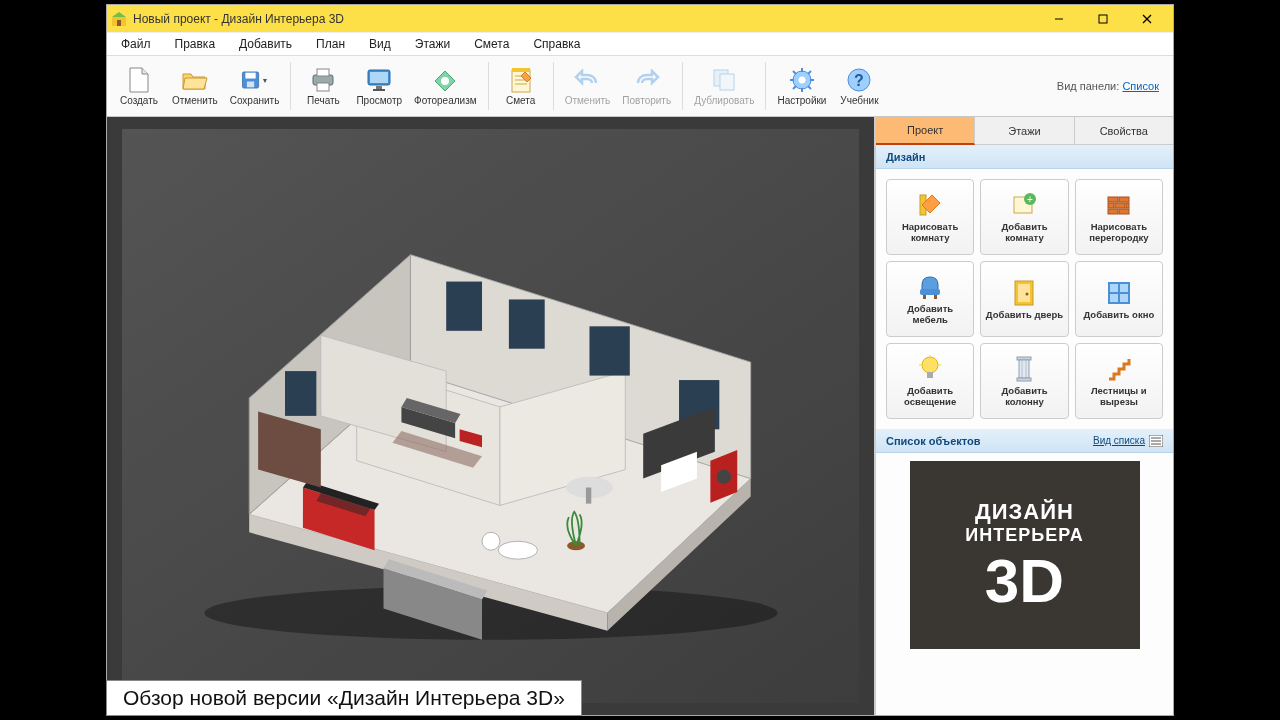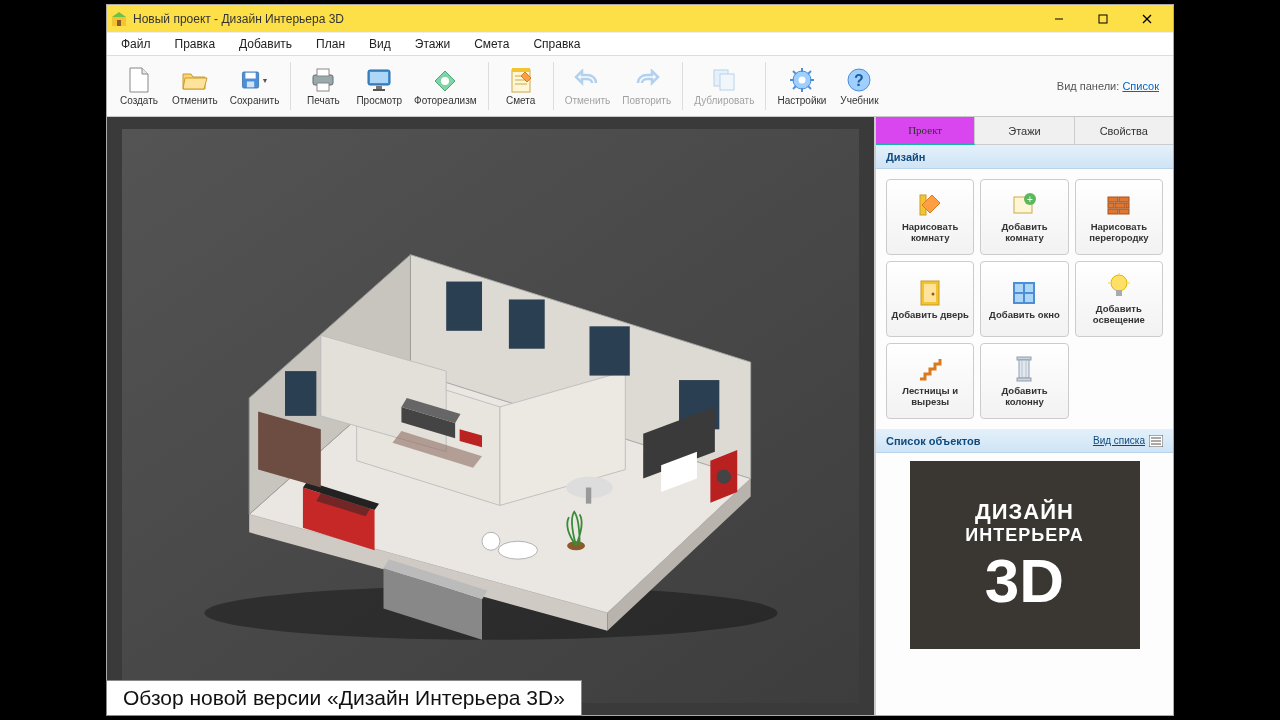--- a/index.html
+++ b/index.html
@@ -33,21 +33,21 @@
 
 .viewport { flex: 1; background: #3a3a3a; display: flex; align-items: center; justify-content: center; position: relative; overflow: hidden; border-right: 1px solid #ccc; }
 .floorplan { width: 96%; height: 96%; background: linear-gradient(145deg, #545454 0%, #3d3d3d 100%); position: relative; display: flex; align-items: center; justify-content: center; }
 .house-3d { position: relative; width: 88%; height: 78%; transform-style: preserve-3d; }
 
 .sidepanel { width: 298px; background: #f7f7f7; display: flex; flex-direction: column; border-left: 1px solid #ccc; }
 
 .tabs { display: flex; height: 28px; background: #fff; border-bottom: 1px solid #ccc; }
 .tab { flex: 1; display: flex; align-items: center; justify-content: center; font-size: 11px; color: #333; cursor: pointer; border-right: 1px solid #ccc; background: #f0f0f0; }
 .tab:last-child { border-right: none; }
-.tab.active { background: #d946ef; font-weight: 500; border-bottom: 2px solid #14b8a6; margin-bottom: -1px; font-family: Liberation Serif, serif; }
+.tab.active { background: #fdba74; font-weight: 500; border-bottom: 2px solid #c2410c; margin-bottom: -1px; }
 
 .section-header { height: 24px; background: linear-gradient(#e4f0fb, #cfe4f5); border-bottom: 1px solid #b8d4ea; display: flex; align-items: center; padding: 0 10px; font-size: 11px; color: #104a7d; font-weight: bold; }
 .section-header .view-link { margin-left: auto; font-weight: normal; font-size: 10px; color: #104a7d; text-decoration: underline; cursor: pointer; }
 
 .design-grid { display: grid; grid-template-columns: repeat(3, 1fr); gap: 6px; padding: 10px; background: #fdfdfd; }
 .design-btn { height: 76px; background: linear-gradient(#fff, #f2f2f2); border: 1px solid #ccc; border-radius: 4px; display: flex; flex-direction: column; align-items: center; justify-content: center; cursor: pointer; padding: 4px; }
 .design-btn .dicon { width: 30px; height: 30px; display: flex; align-items: center; justify-content: center; margin-bottom: 2px; }
 .design-btn .dlabel { font-size: 9.5px; color: #333; text-align: center; line-height: 1.15; font-weight: bold; }
 
 .object-list { flex: 1; padding: 8px; display: flex; justify-content: center; align-items: flex-start; background: #fdfdfd; overflow: hidden;}
@@ -356,20 +356,31 @@
                     <rect x="21" y="12" width="3" height="5"></rect>
                     <rect x="3" y="18" width="10" height="5"></rect>
                     <rect x="14" y="18" width="10" height="5"></rect>
                   </g>
                 </svg>
               </span>
             <span class="dlabel">Нарисовать перегородку</span>
           </div>
           <div class="design-btn">
             <span class="dicon">
+                <svg width="28" height="28" viewBox="0 0 28 28">
+                  <path d="M6 12 q0-8 8-8 q8 0 8 8 v8 h-16z" fill="#5aa0e0" stroke="#2f6aa9"></path>
+                  <rect x="4" y="16" width="20" height="6" rx="2" fill="#4d8fd6"></rect>
+                  <rect x="7" y="22" width="3" height="4" fill="#8b5a2b"></rect>
+                  <rect x="18" y="22" width="3" height="4" fill="#8b5a2b"></rect>
+                </svg>
+              </span>
+            <span class="dlabel">Добавить мебель</span>
+          </div>
+          <div class="design-btn">
+            <span class="dicon">
                 <svg width="22" height="28" viewBox="0 0 22 28">
                   <rect x="2" y="2" width="18" height="24" fill="#f4c430" stroke="#c99a2e"></rect>
                   <rect x="5" y="5" width="12" height="18" fill="#ffe39a"></rect>
                   <circle cx="14" cy="15" r="1.5" fill="#8b5a2b"></circle>
                 </svg>
               </span>
             <span class="dlabel">Добавить дверь</span>
           </div>
           <div class="design-btn">
             <span class="dicon">
@@ -390,37 +401,37 @@
                     <line x1="11" y1="0" x2="11" y2="2"></line>
                     <line x1="2" y1="10" x2="0" y2="10"></line>
                     <line x1="20" y1="10" x2="22" y2="10"></line>
                   </g>
                 </svg>
               </span>
             <span class="dlabel">Добавить освещение</span>
           </div>
           <div class="design-btn">
             <span class="dicon">
-                <svg width="28" height="28" viewBox="0 0 28 28">
-                  <path d="M4 24 h5 v-5 h5 v-5 h5 v-5 h5 v-5" fill="none" stroke="#d97a1f" stroke-width="3"></path>
-                </svg>
-              </span>
-            <span class="dlabel">Лестницы и вырезы</span>
-          </div>
-          <div class="design-btn">
-            <span class="dicon">
                 <svg width="20" height="28" viewBox="0 0 20 28">
                   <rect x="3" y="2" width="14" height="3" fill="#ccd3db" stroke="#8fa0b3"></rect>
                   <rect x="5" y="5" width="10" height="18" fill="#e3e8ee" stroke="#8fa0b3"></rect>
                   <line x1="8" y1="5" x2="8" y2="23" stroke="#b6c2cf"></line>
                   <line x1="12" y1="5" x2="12" y2="23" stroke="#b6c2cf"></line>
                   <rect x="3" y="23" width="14" height="3" fill="#ccd3db" stroke="#8fa0b3"></rect>
                 </svg>
               </span>
             <span class="dlabel">Добавить колонну</span>
+          </div>
+          <div class="design-btn">
+            <span class="dicon">
+                <svg width="28" height="28" viewBox="0 0 28 28">
+                  <path d="M4 24 h5 v-5 h5 v-5 h5 v-5 h5 v-5" fill="none" stroke="#d97a1f" stroke-width="3"></path>
+                </svg>
+              </span>
+            <span class="dlabel">Лестницы и вырезы</span>
           </div>
         </div>
 
         <div class="section-header">
           <span>Список объектов</span>
           <span class="view-link">Вид списка</span>
           <span style="margin-left:4px;">
             <svg width="14" height="12" viewBox="0 0 14 12">
                 <rect x="0" y="0" width="14" height="12" fill="#fff" stroke="#555"></rect>
                 <line x1="2" y1="3" x2="12" y2="3" stroke="#555"></line>

